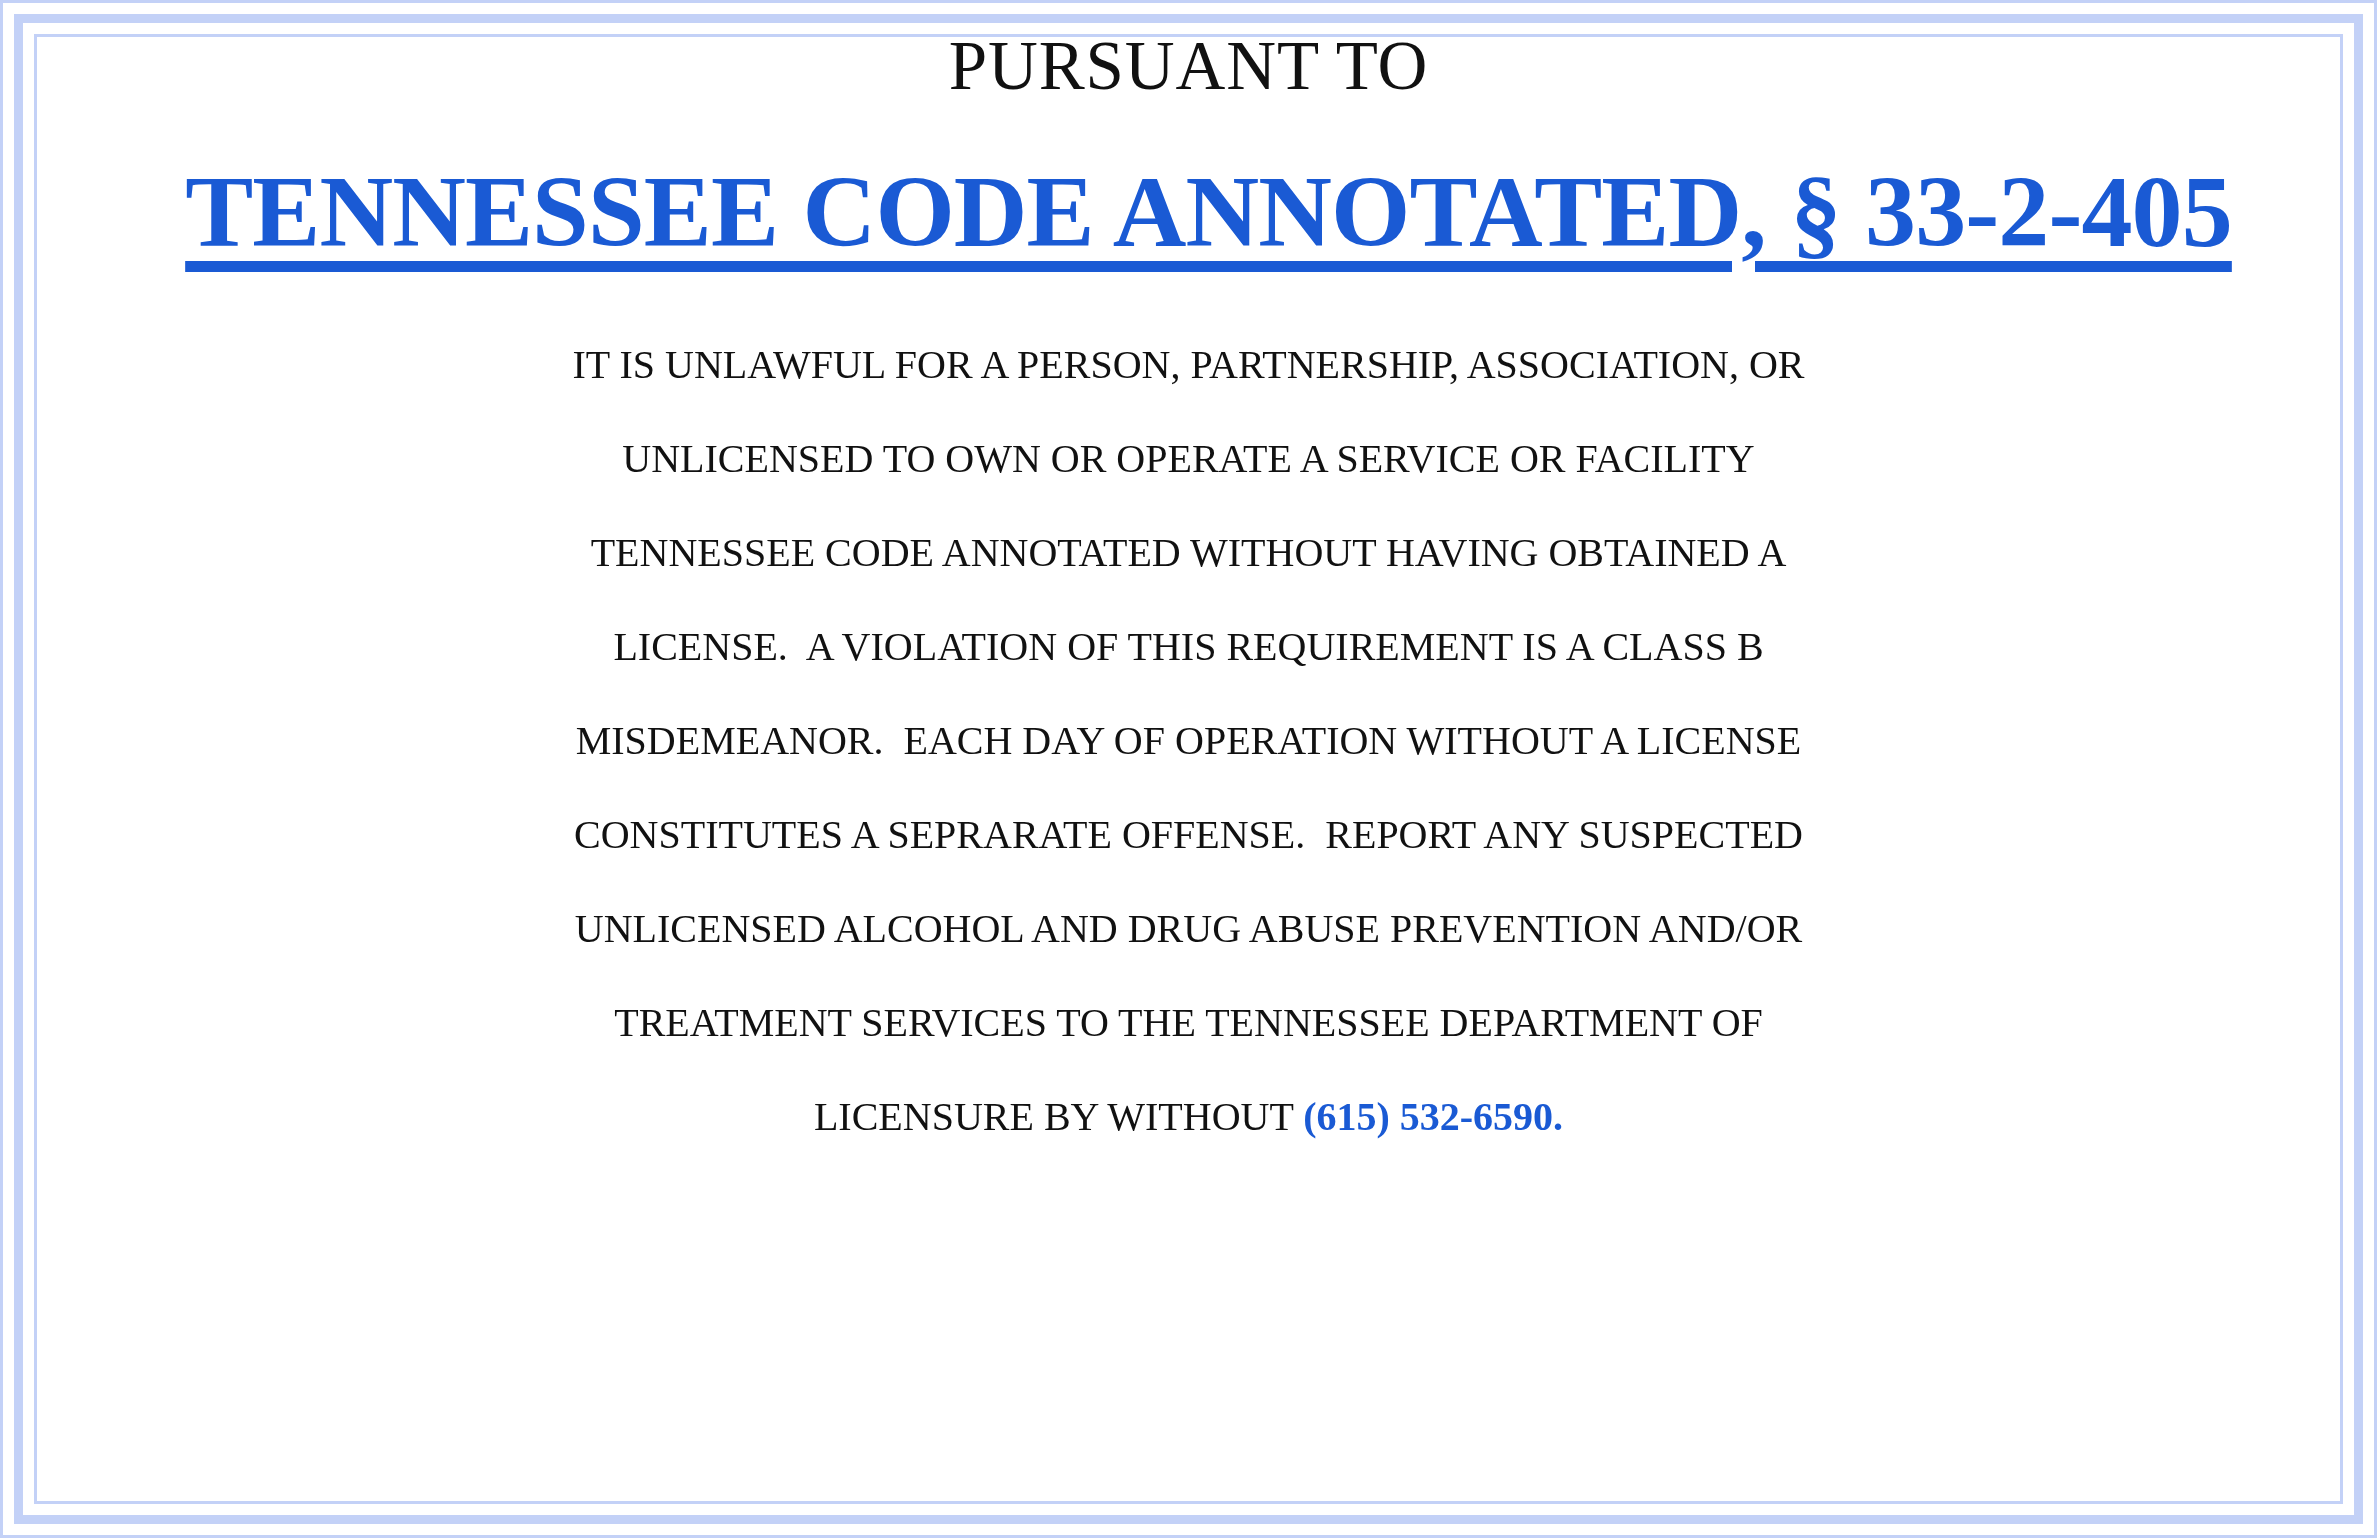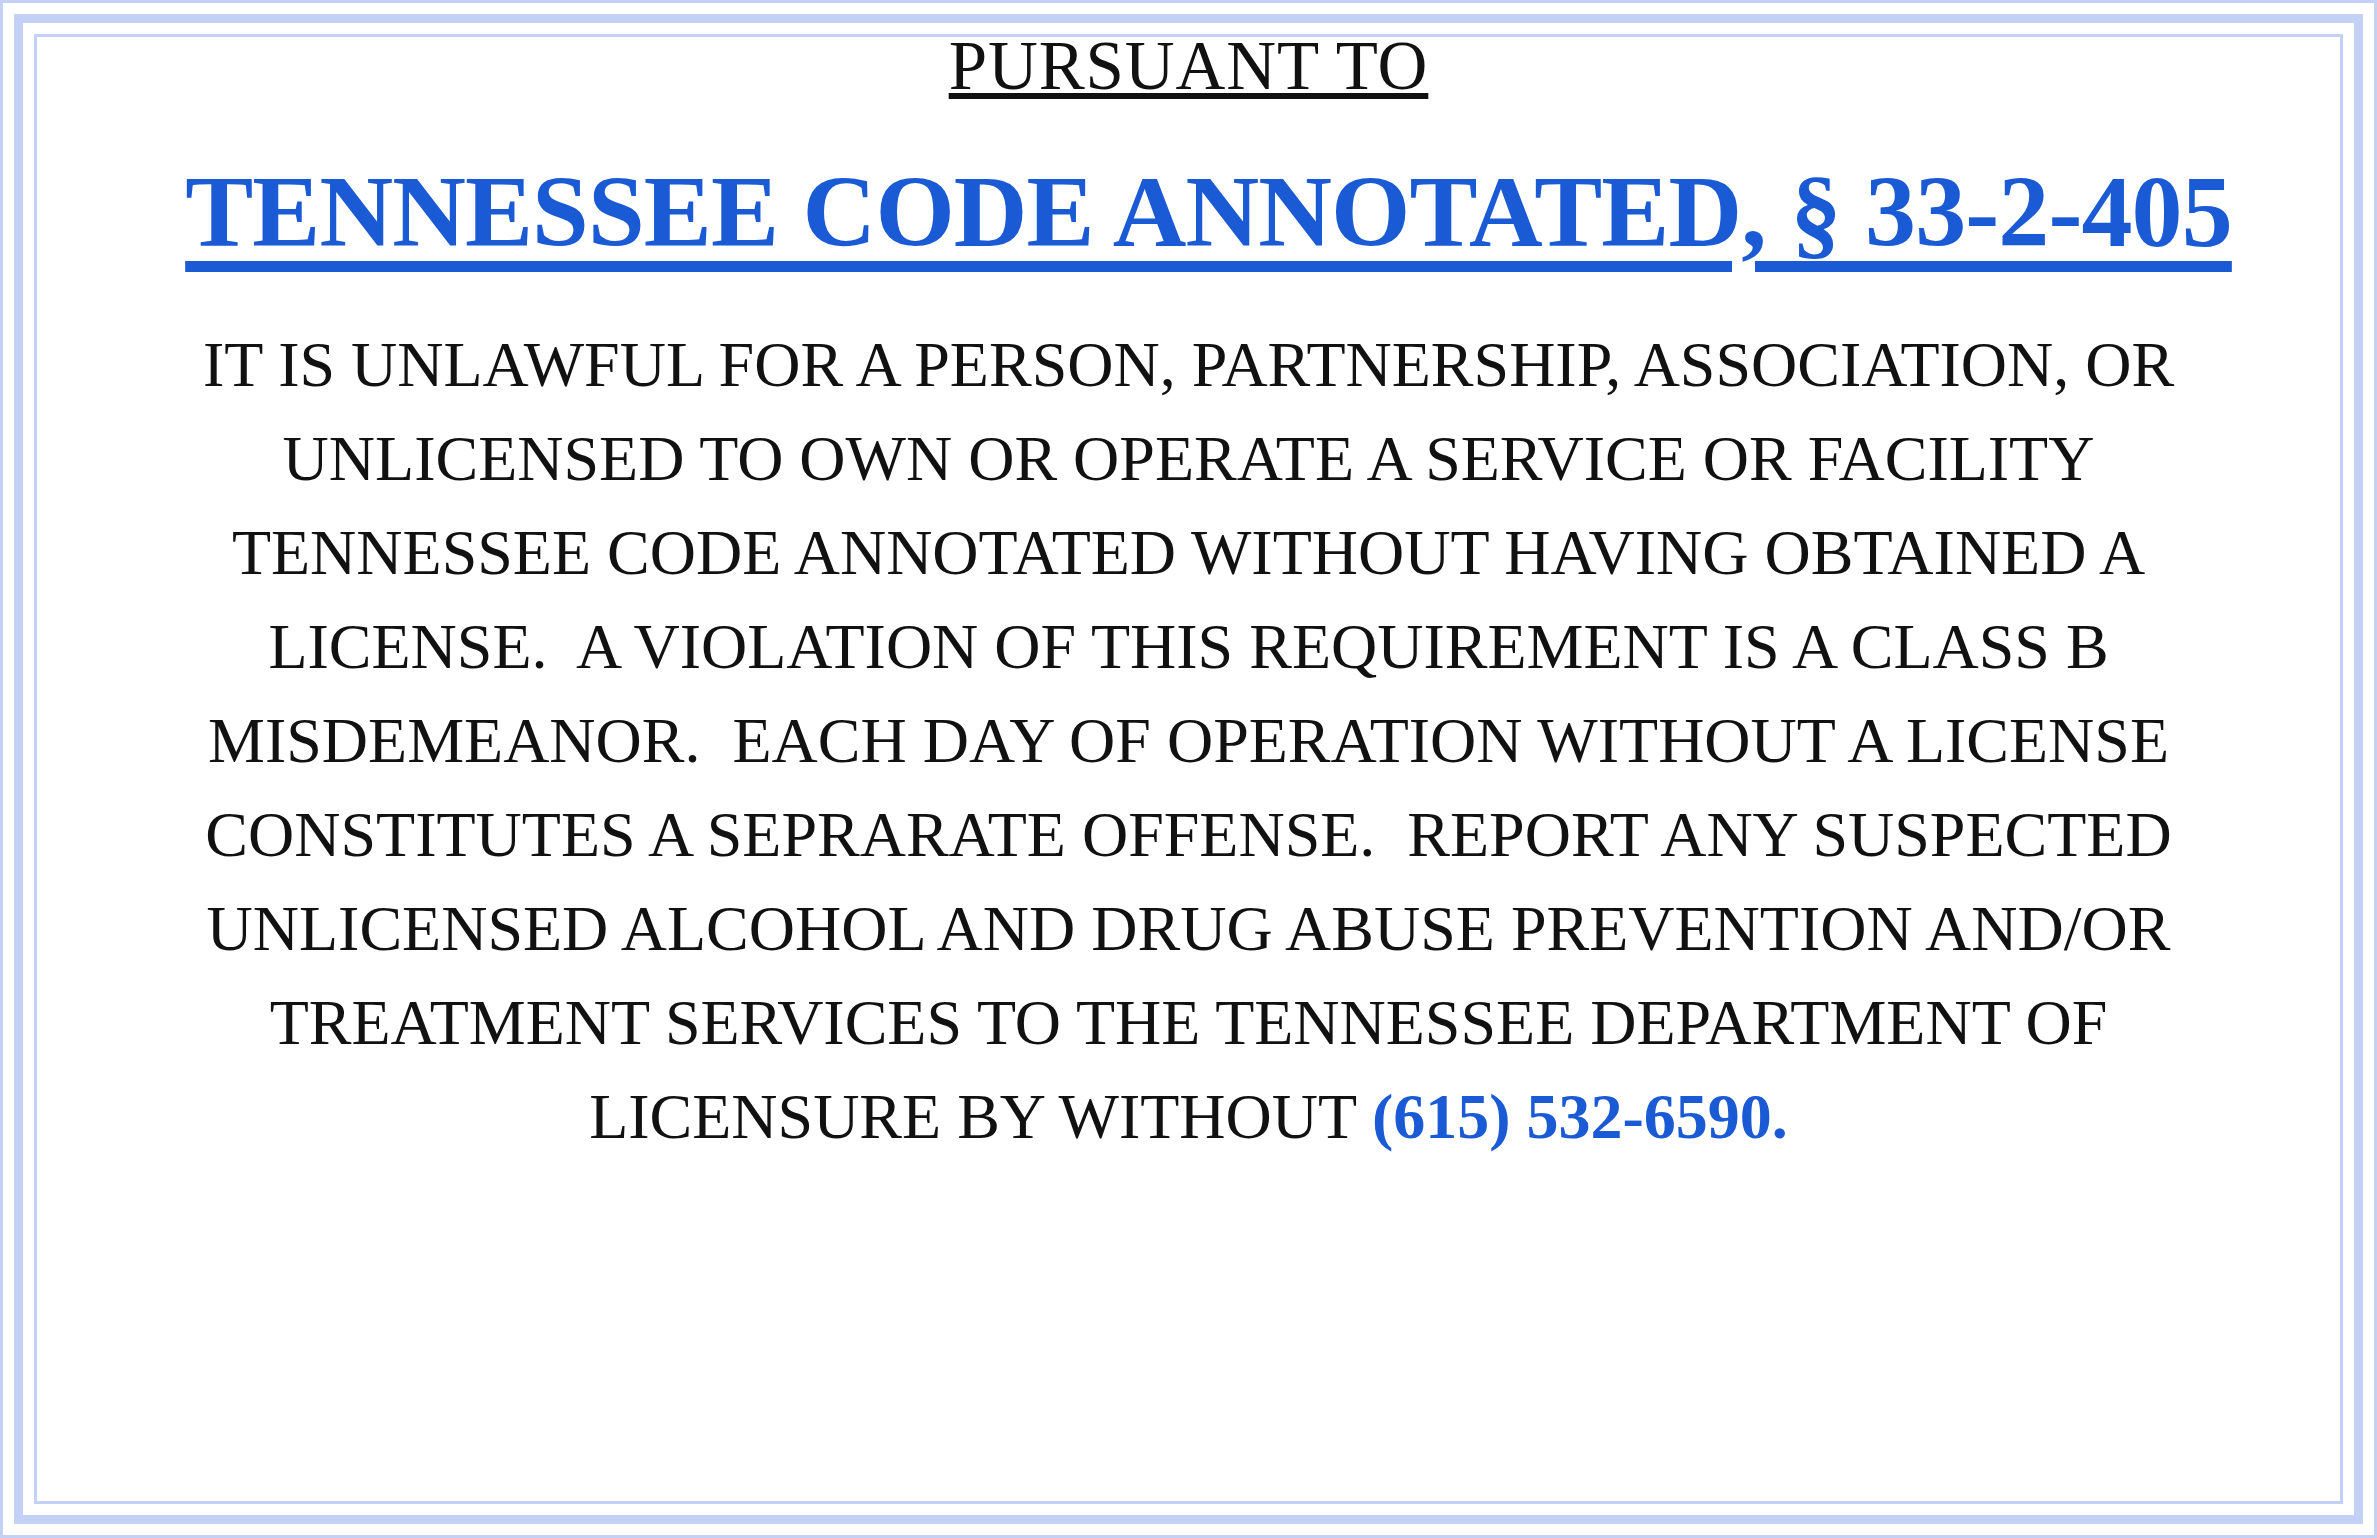--- a/index.html
+++ b/index.html
@@ -37,38 +37,37 @@
     text-align: center;
     color: #111111;
   }
   .pursuant {
     margin-top: 27.4px;
     font-size: 69px;
     line-height: 1.15;
     font-weight: normal;
     letter-spacing: 0.9px;
     color: #111111;
-    text-decoration: underline;
   }
   .title {
     margin: 46px 0 0 0;
     font-size: 102px;
     line-height: 1.15;
     font-weight: bold;
     color: #1a5ad4;
     white-space: nowrap;
     letter-spacing: -0.9px;
     text-decoration: underline;
     text-decoration-thickness: 11px;
     text-underline-offset: 14.6px;
     padding-left: 40px;
   }
   .body-block {
     margin-top: 48px;
-    font-size: 64px;
+    font-size: 40px;
     line-height: 94px;
     color: #111111;
   }
   .body-line {
     white-space: pre;
   }
   .phone {
     color: #1a5ad4;
     font-weight: bold;
   }

